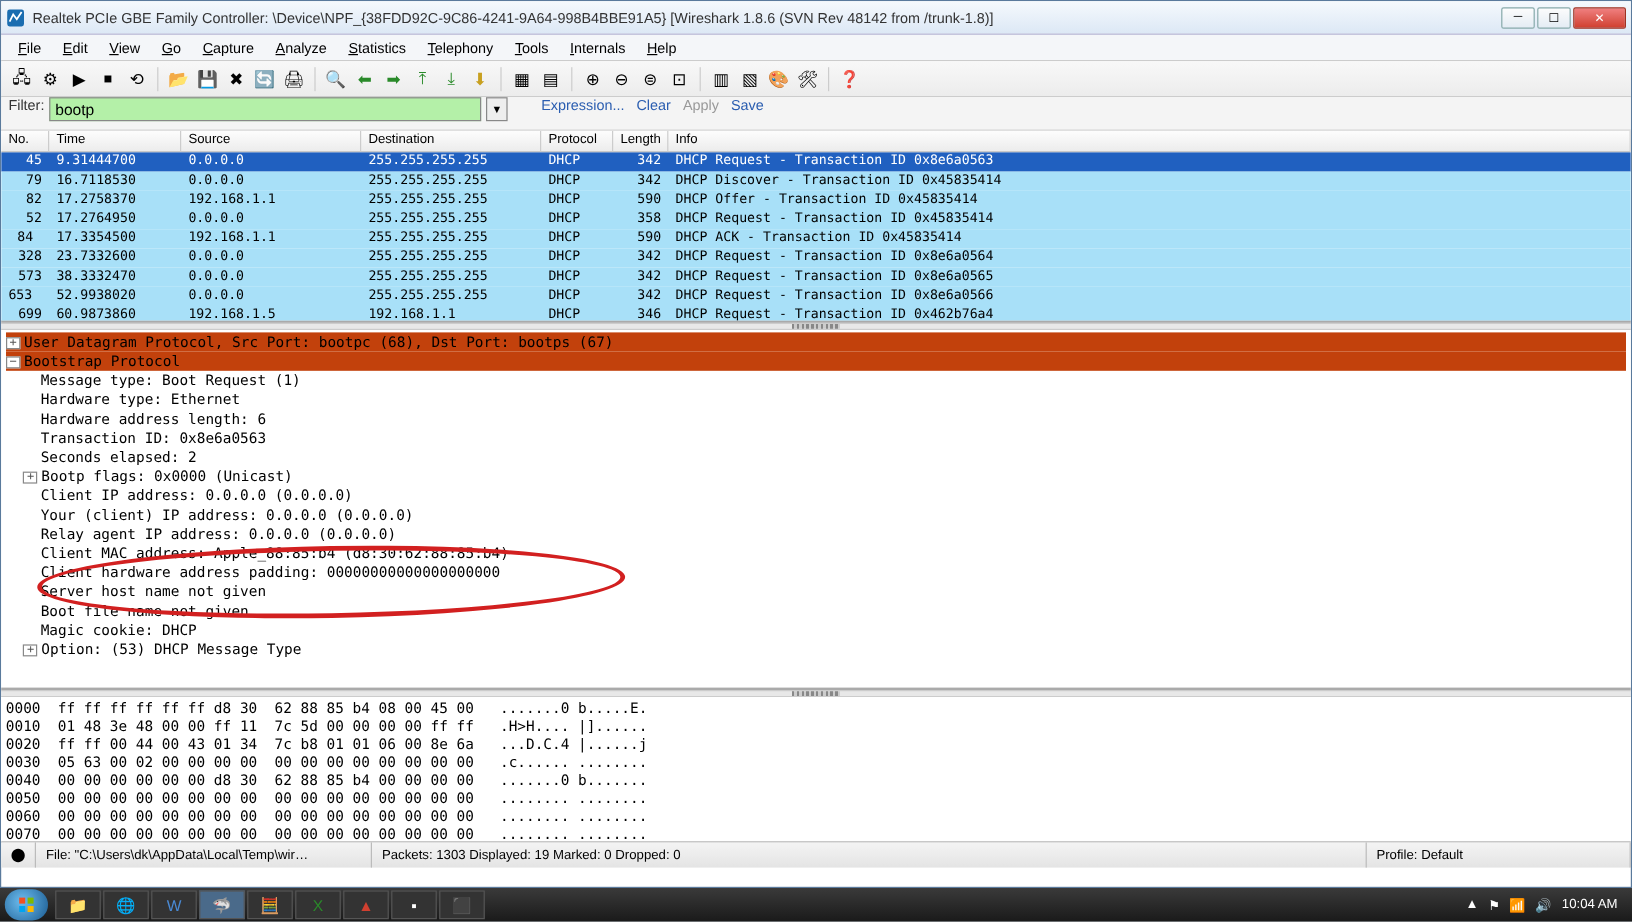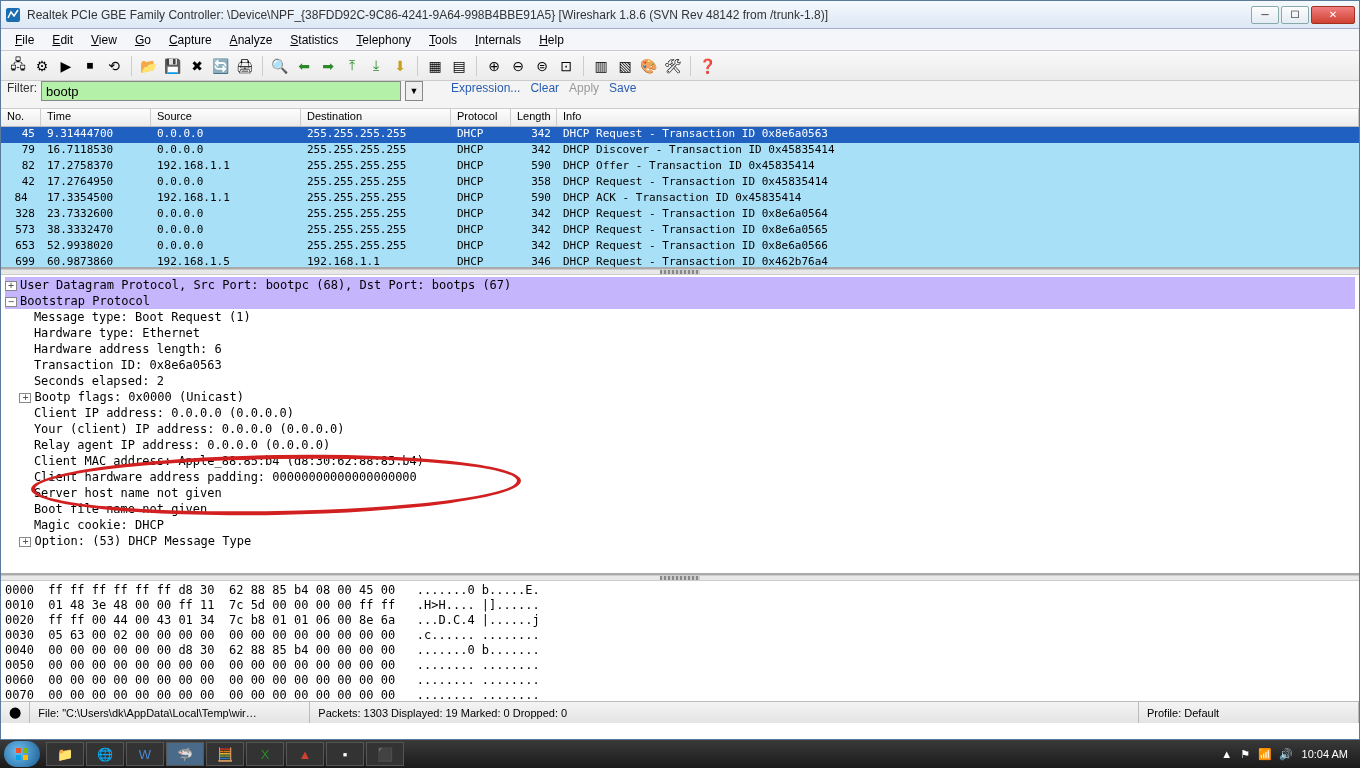--- a/index.html
+++ b/index.html
@@ -29,21 +29,21 @@
 .plhdr div { padding: 1px 6px; border-right: 1px solid #ccc; }
 .col-no { width: 40px; } .col-time { width: 110px; } .col-src { width: 150px; } .col-dst { width: 150px; } .col-proto { width: 60px; } .col-len { width: 46px; } .col-info { flex: 1; }
 .plrow { display: flex; height: 16px; font-family: "Lucida Console", monospace; font-size: 11px; background: #a8e0f8; }
 .plrow.selected { background: #2060c0; color: #fff; }
 .plrow div { padding: 0 6px; white-space: nowrap; overflow: hidden; }
 .resizer { height: 6px; background: #e8e8e8; border-top: 1px solid #ccc; border-bottom: 1px solid #ccc; display: flex; justify-content: center; align-items: center; cursor: ns-resize; }
 .resizer .grip { width: 40px; height: 4px; background: repeating-linear-gradient(90deg,#888,#888 2px,#ccc 2px,#ccc 4px); }
 .details { height: 300px; overflow-y: auto; background: #fff; font-family: "Lucida Console", monospace; font-size: 12px; padding: 2px 4px; position: relative; border-bottom: 2px solid #aaa; }
 .details .line { white-space: pre; line-height: 16px; }
 .details .tree { display: inline-block; width: 12px; text-align: center; color: #555; cursor: pointer; border: 1px solid #888; height: 10px; line-height: 8px; font-size: 10px; margin-right: 3px; vertical-align: middle; background: #fff; }
-.details .hdrline { background: #c4b5fd; }
+.details .hdrline { background: #c2410c; }
 .circle { position: absolute; border: 4px solid #d22020; border-radius: 50%; width: 490px; height: 60px; left: 30px; top: 180px; pointer-events: none; transform: rotate(-1deg); }
 .hexpane { height: 120px; overflow: auto; background: #fff; font-family: "Lucida Console", monospace; font-size: 12px; padding: 2px 4px; white-space: pre; line-height: 15px; }
 .statusbar { height: 22px; background: linear-gradient(#f4f4f4,#e4e4e4); border-top: 1px solid #bbb; display: flex; align-items: center; font-size: 11px; }
 .statusbar .cell { padding: 0 8px; border-right: 1px solid #bbb; height: 100%; display: flex; align-items: center; }
 .statusbar .cell.flex { flex: 1; }
 .taskbar { position: absolute; left: 0; right: 0; bottom: 0; height: 28px; background: linear-gradient(#3a3a3a,#1a1a1a); display: flex; align-items: center; padding: 0 4px; color: #fff; font-size: 11px; }
 .taskbar .start { width: 36px; height: 26px; border-radius: 20px; background: radial-gradient(circle at 40% 40%, #6dbef0, #1a5a90); margin-right: 6px; cursor: pointer; display: flex; align-items: center; justify-content: center; }
 .taskbar .tbapp { width: 38px; height: 24px; background: #333; border: 1px solid #555; margin-right: 2px; display: flex; align-items: center; justify-content: center; cursor: pointer; font-size: 13px; }
 .taskbar .tray { margin-left: auto; display: flex; align-items: center; gap: 8px; padding-right: 8px; }
 svg.win { width: 16px; height: 16px; }
@@ -162,21 +162,21 @@
         <div class="plrow">
           <div class="col-no" style="text-align:right">82</div>
           <div class="col-time">17.2758370</div>
           <div class="col-src">192.168.1.1</div>
           <div class="col-dst">255.255.255.255</div>
           <div class="col-proto">DHCP</div>
           <div class="col-len" style="text-align:right">590</div>
           <div class="col-info">DHCP Offer    - Transaction ID 0x45835414</div>
         </div>
         <div class="plrow">
-          <div class="col-no" style="text-align:right">42</div>
+          <div class="col-no" style="text-align:right">52</div>
           <div class="col-time">17.2764950</div>
           <div class="col-src">0.0.0.0</div>
           <div class="col-dst">255.255.255.255</div>
           <div class="col-proto">DHCP</div>
           <div class="col-len" style="text-align:right">358</div>
           <div class="col-info">DHCP Request  - Transaction ID 0x45835414</div>
         </div>
         <div class="plrow">
           <div class="col-no" style="text-align:center">84</div>
           <div class="col-time">17.3354500</div>
@@ -198,21 +198,21 @@
         <div class="plrow">
           <div class="col-no" style="text-align:right">573</div>
           <div class="col-time">38.3332470</div>
           <div class="col-src">0.0.0.0</div>
           <div class="col-dst">255.255.255.255</div>
           <div class="col-proto">DHCP</div>
           <div class="col-len" style="text-align:right">342</div>
           <div class="col-info">DHCP Request  - Transaction ID 0x8e6a0565</div>
         </div>
         <div class="plrow">
-          <div class="col-no" style="text-align:right">653</div>
+          <div class="col-no" style="text-align:left">653</div>
           <div class="col-time">52.9938020</div>
           <div class="col-src">0.0.0.0</div>
           <div class="col-dst">255.255.255.255</div>
           <div class="col-proto">DHCP</div>
           <div class="col-len" style="text-align:right">342</div>
           <div class="col-info">DHCP Request  - Transaction ID 0x8e6a0566</div>
         </div>
         <div class="plrow">
           <div class="col-no" style="text-align:right">699</div>
           <div class="col-time">60.9873860</div>

